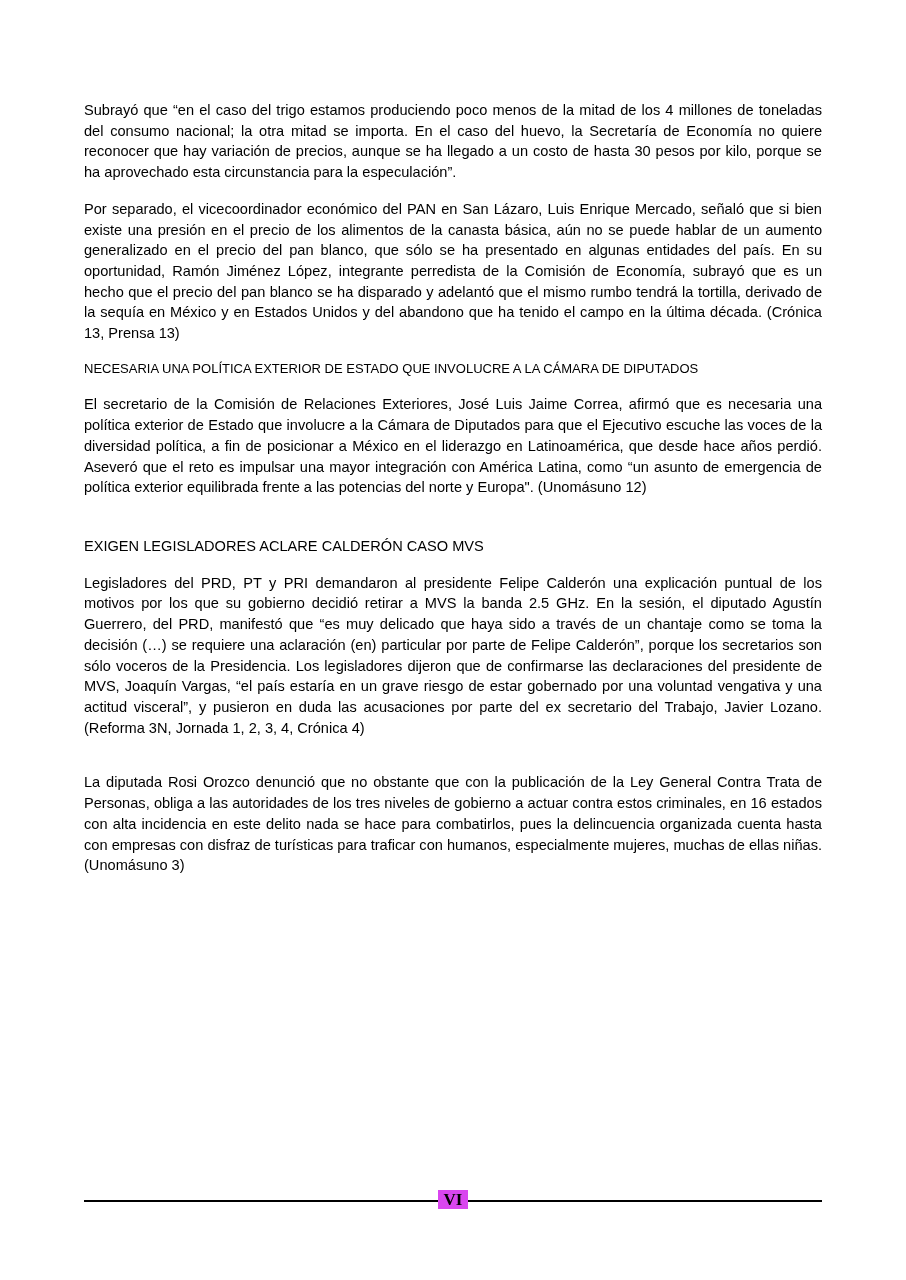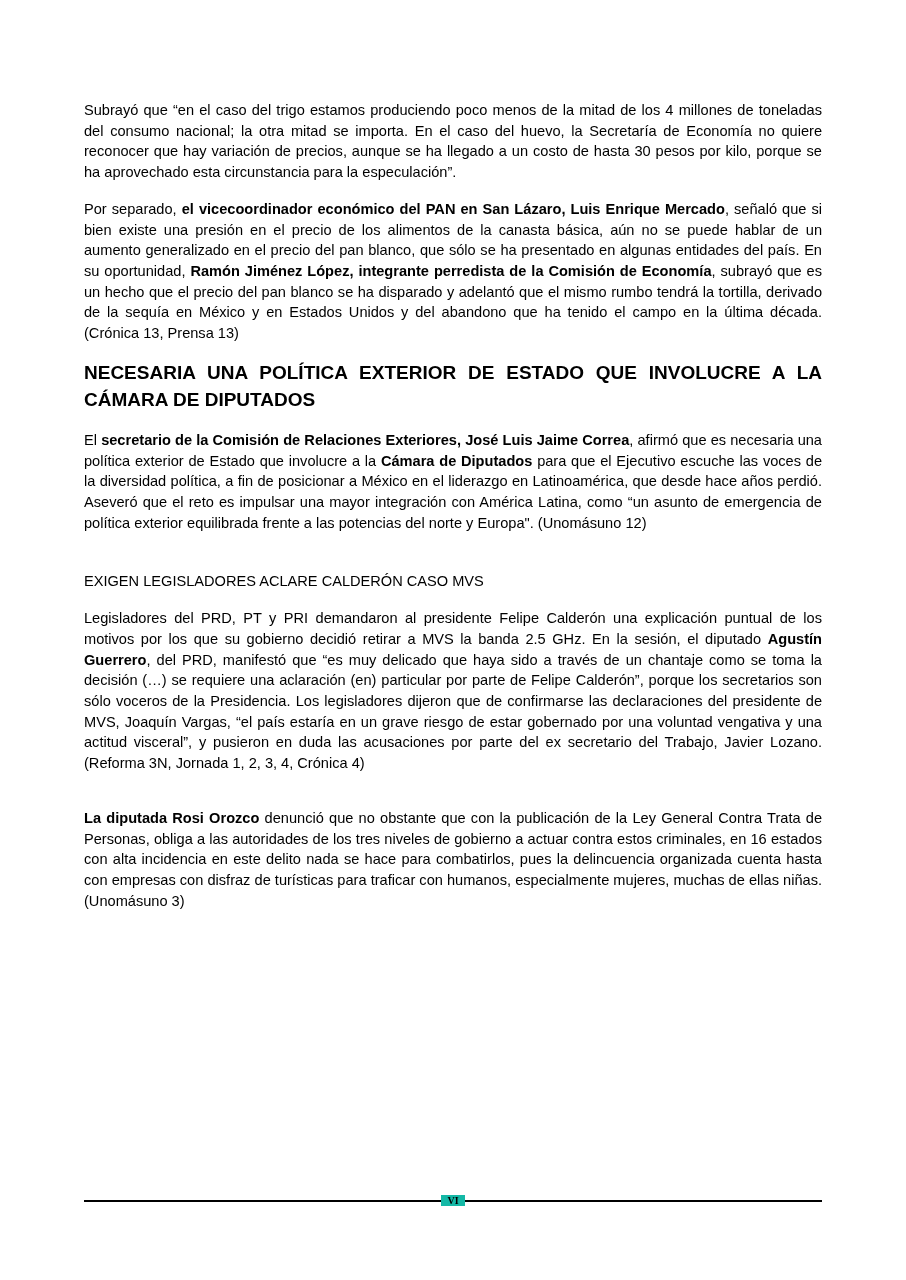--- a/index.html
+++ b/index.html
@@ -28,40 +28,40 @@
     font-size: 14.6px;
     line-height: 1.42;
     text-align: justify;
     text-justify: inter-word;
     hyphens: none;
   }
   p.tight {
     margin-bottom: 4px;
   }
   .heading {
-    font-weight: bold;
+    font-weight: normal;
     margin: 0 0 16px 0;
-    font-size: 19px;
+    font-size: 13px;
     line-height: 1.42;
     text-align: justify;
   }
   .heading-left {
     font-weight: normal;
     margin: 0 0 16px 0;
     font-size: 14.6px;
     line-height: 1.42;
     text-align: left;
   }
   .spacer-lg {
     height: 22px;
   }
   .spacer-md {
     height: 18px;
   }
-  b, strong { font-weight: bold; }
+  b, strong { font-weight: normal; }
 
   .footer {
     position: absolute;
     left: 84px;
     top: 1190px;
     width: 738px;
   }
   .footer-rule {
     border-top: 2px solid #000;
     position: relative;
@@ -72,25 +72,25 @@
     height: 22px;
   }
   .footer-num-wrap {
     position: absolute;
     left: 0;
     right: 0;
     top: 0;
     text-align: center;
   }
   .footer-num-wrap span {
-    background: #14b8a6;
+    background: #d946ef;
     padding: 0 6px;
     font-family: "Liberation Serif", serif;
     font-weight: bold;
-    font-size: 10px;
+    font-size: 17px;
     text-align: right;
   }
 </style>
 </head>
 <body>
 
 <div class="page">
   <div class="doc-body">
 
     <p><span>Subrayó que “en el caso del trigo estamos produciendo poco menos de la mitad de los 4 millones de toneladas del consumo nacional; la otra mitad se importa. En el caso del huevo, la Secretaría de Economía no quiere reconocer que hay variación de precios, aunque se ha llegado a un costo de hasta 30 pesos por kilo, porque se ha aprovechado esta circunstancia para la especulación”.</span></p>

